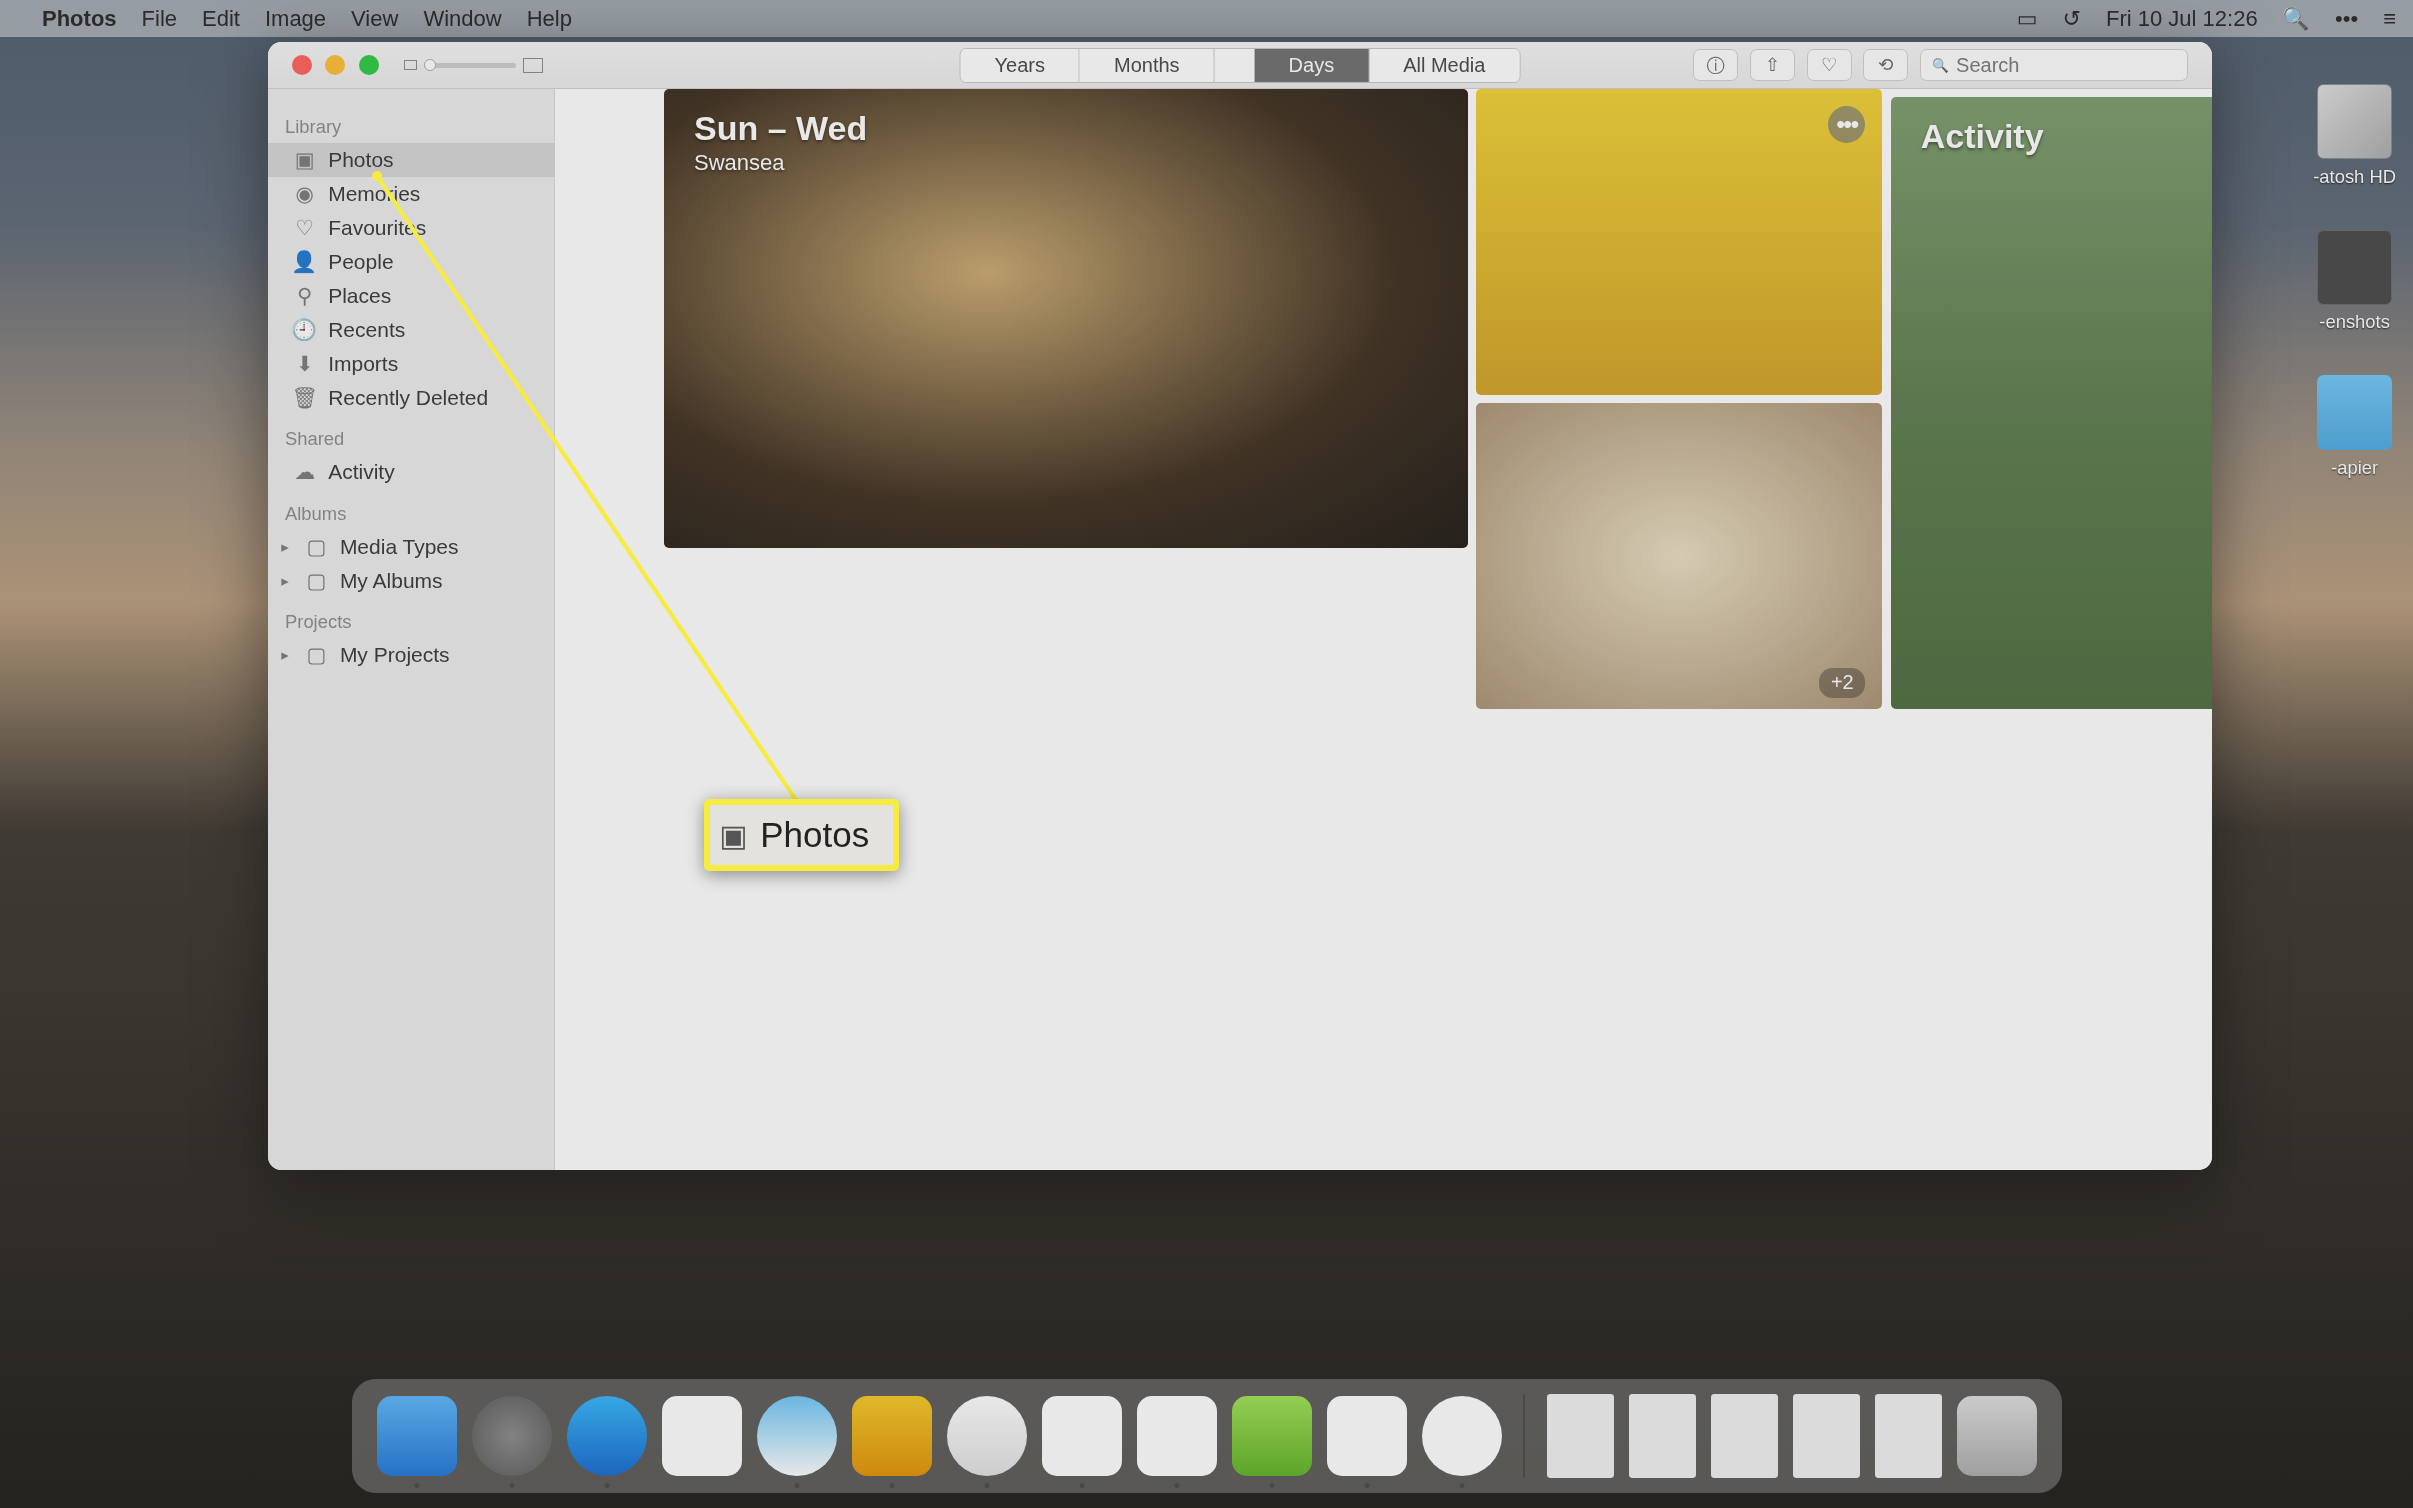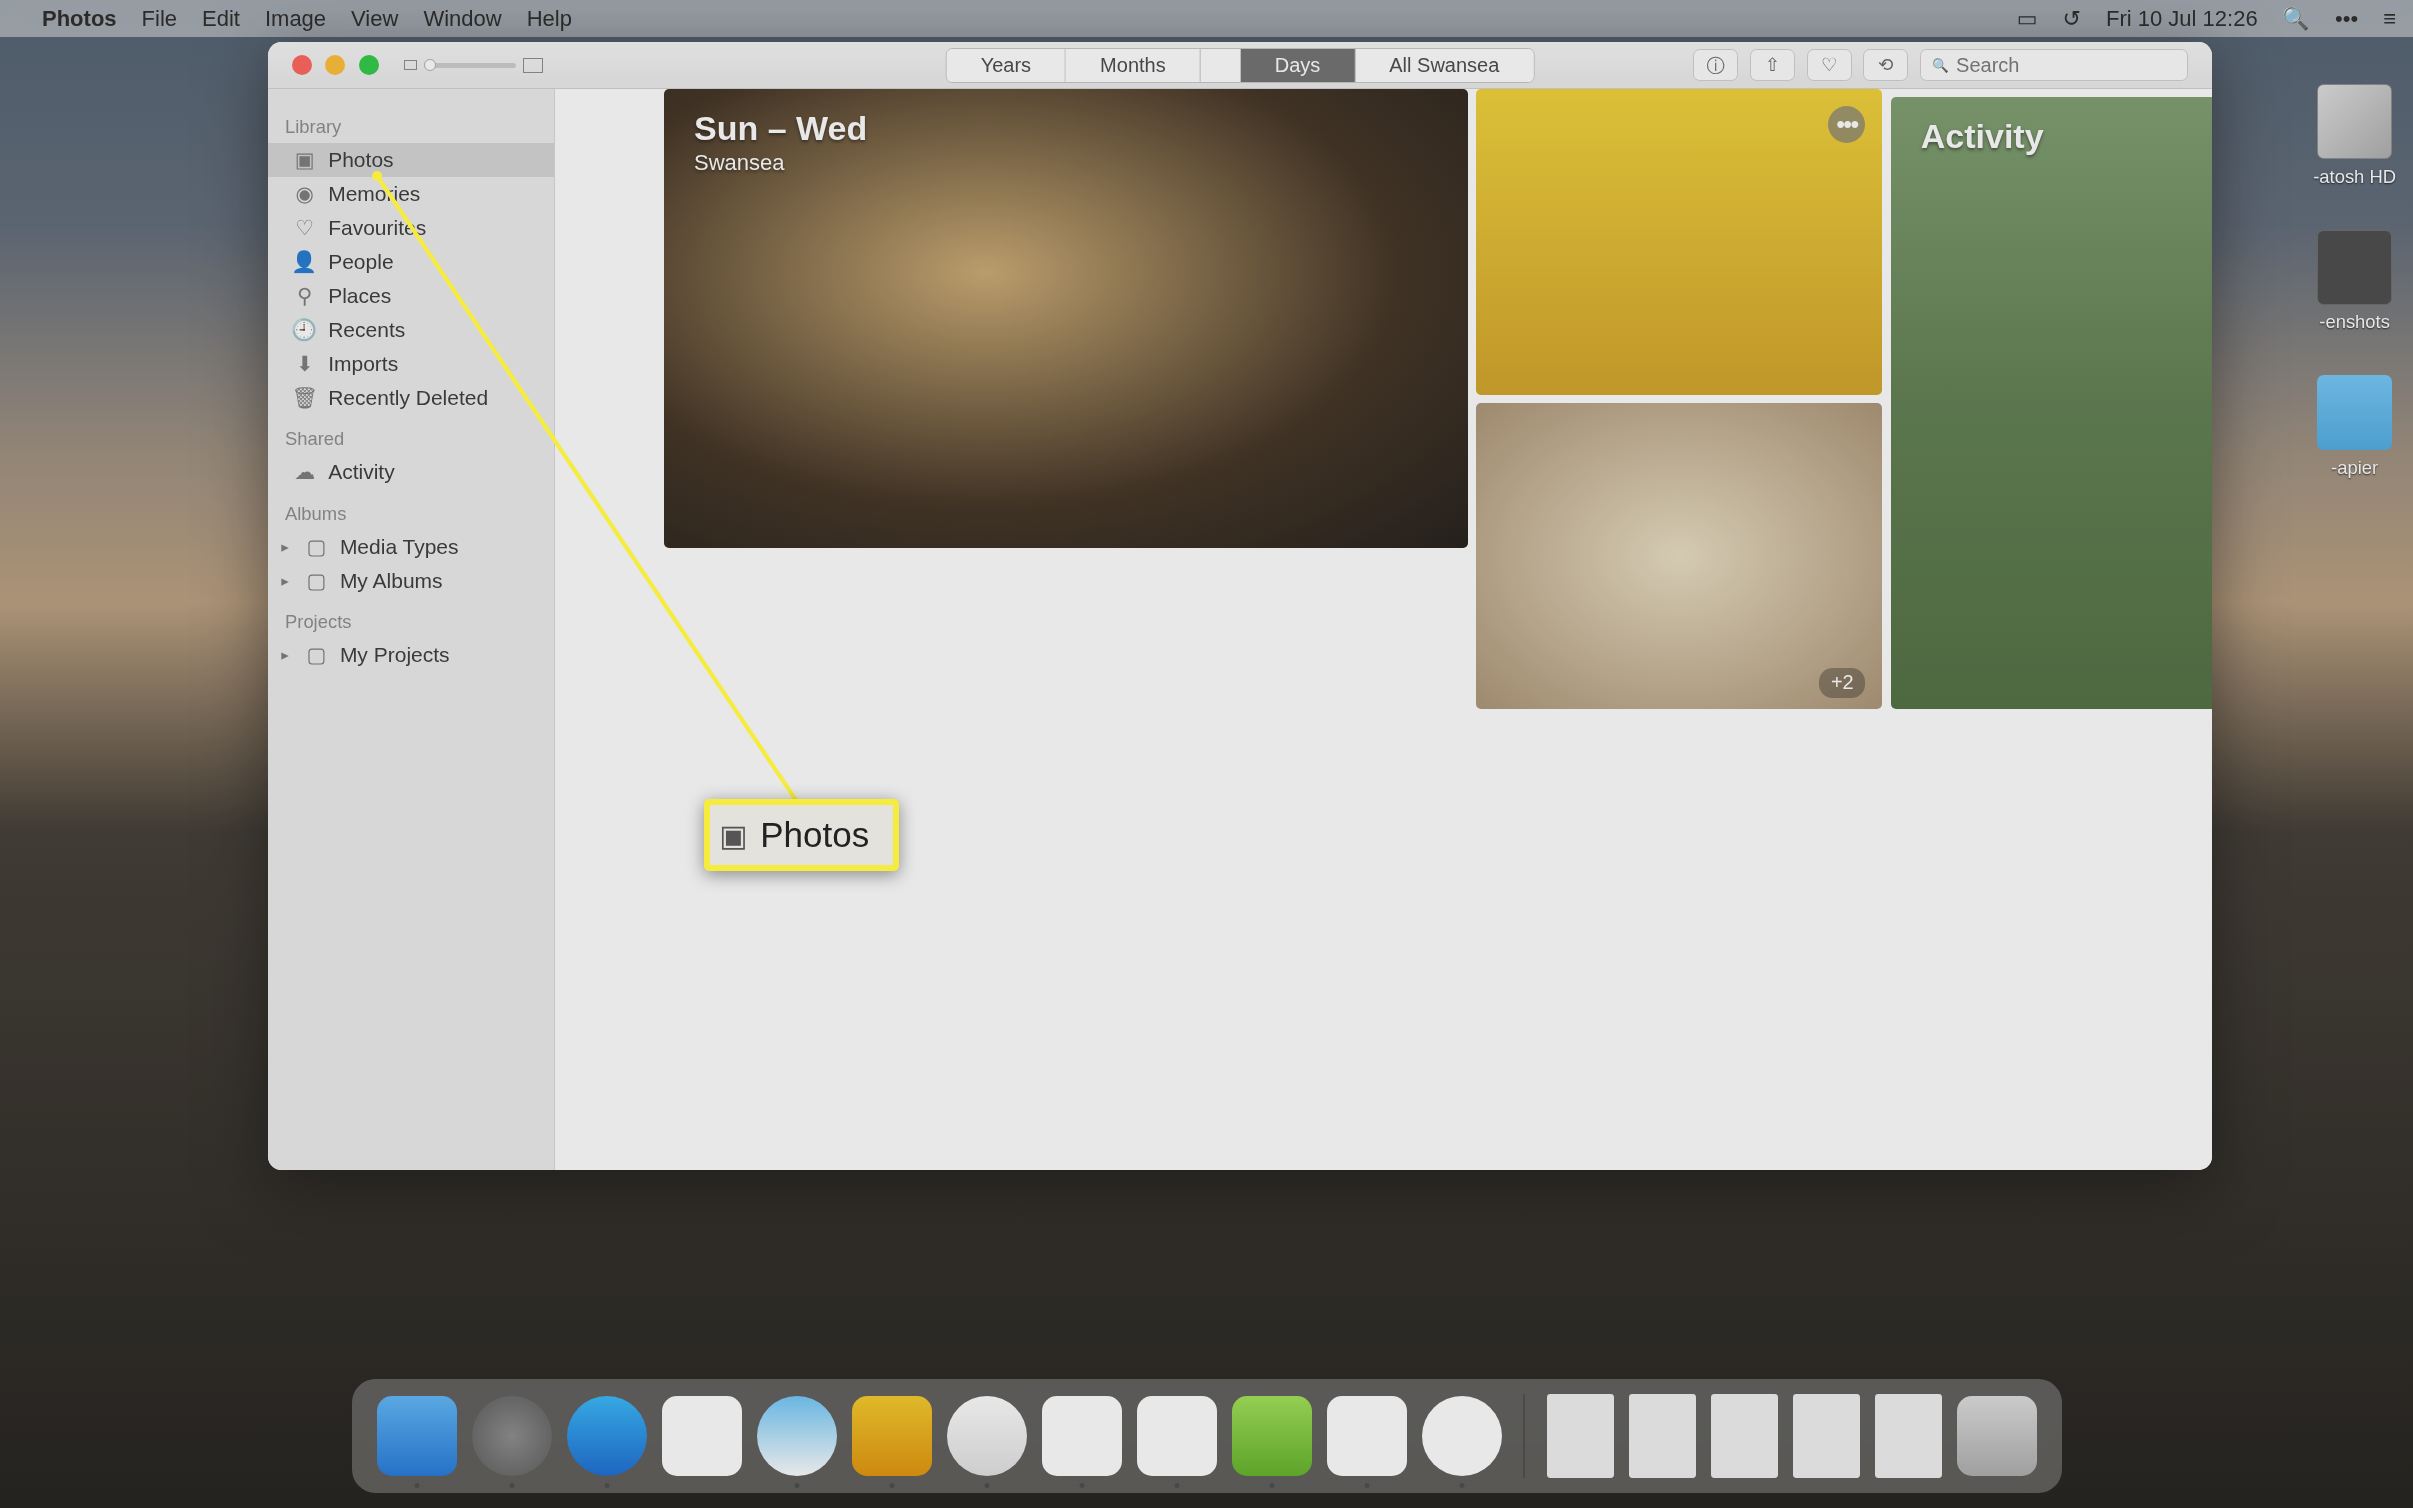--- a/index.html
+++ b/index.html
@@ -158,21 +158,21 @@
       <span class="sm"></span>
       <span class="track">
           <span class="knob"></span>
         </span>
       <span class="lg"></span>
     </div>
     <div class="segmented">
       <button>Years</button>
       <button>Months</button>
       <button class="active">Days</button>
-      <button>All Swansea</button>
+      <button>All Media</button>
     </div>
     <div class="toolbar-right">
       <div class="icon-btn">ⓘ</div>
       <div class="icon-btn">⇧</div>
       <div class="icon-btn">♡</div>
       <div class="icon-btn">⟲</div>
       <div class="search-box">
         <span style="color:#999;margin-right:6.7px;">🔍</span>
         <input placeholder="Search" style="">
       </div>

